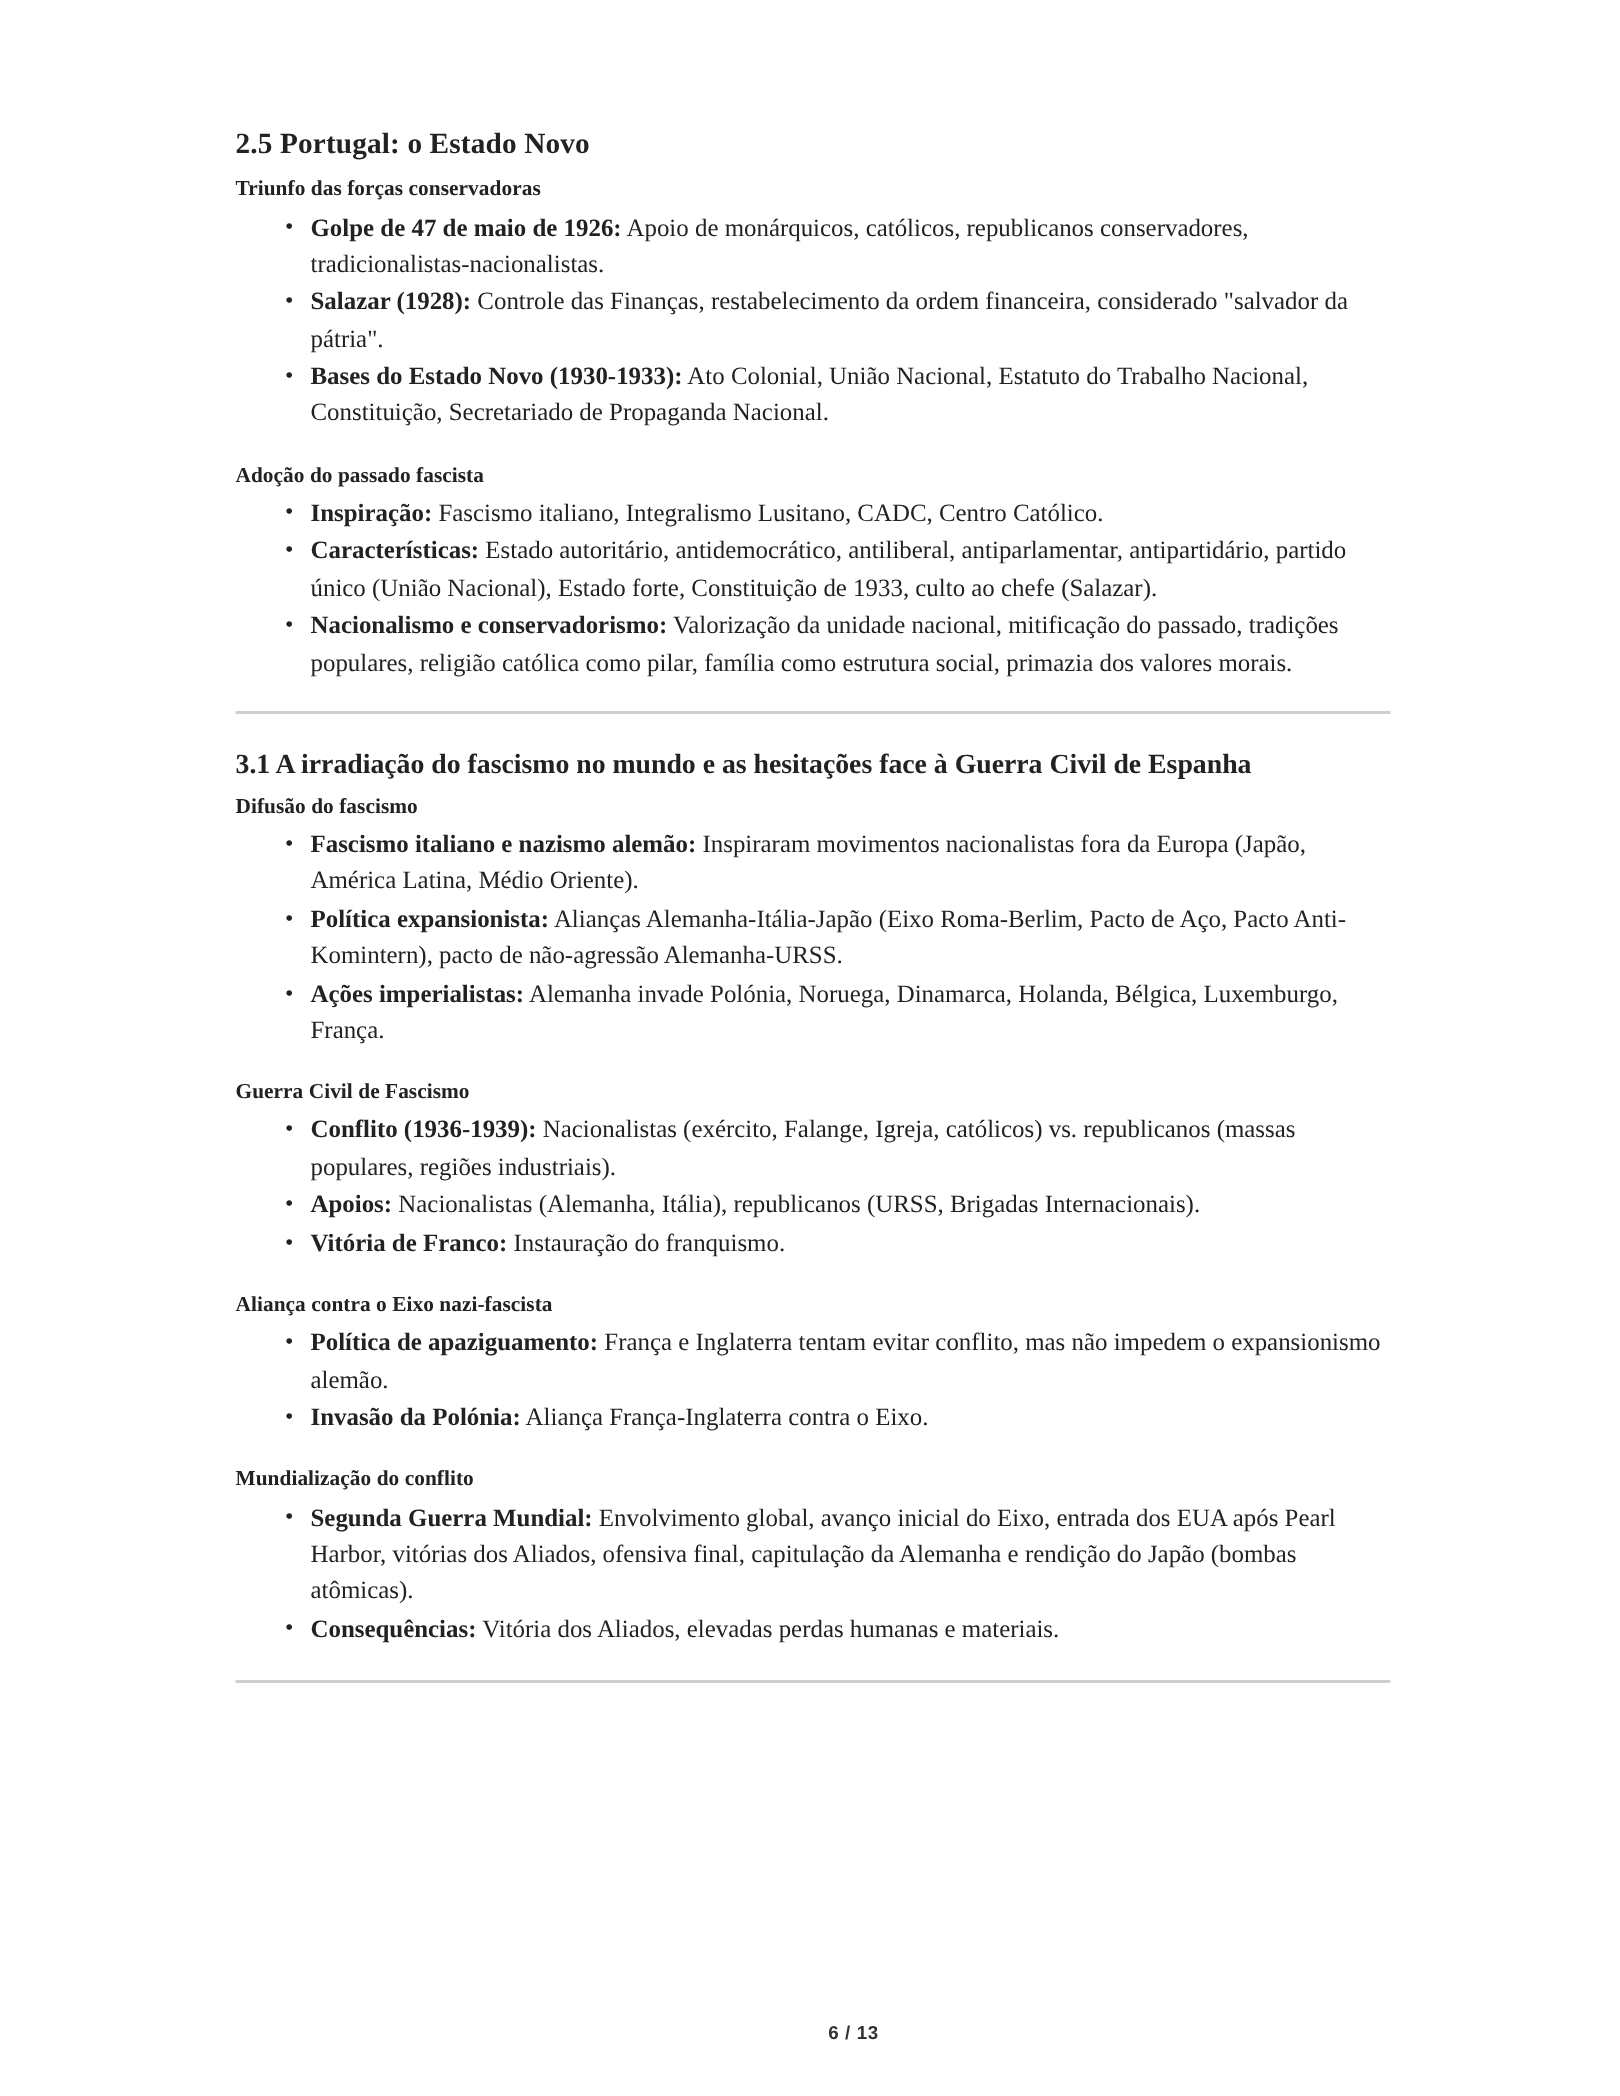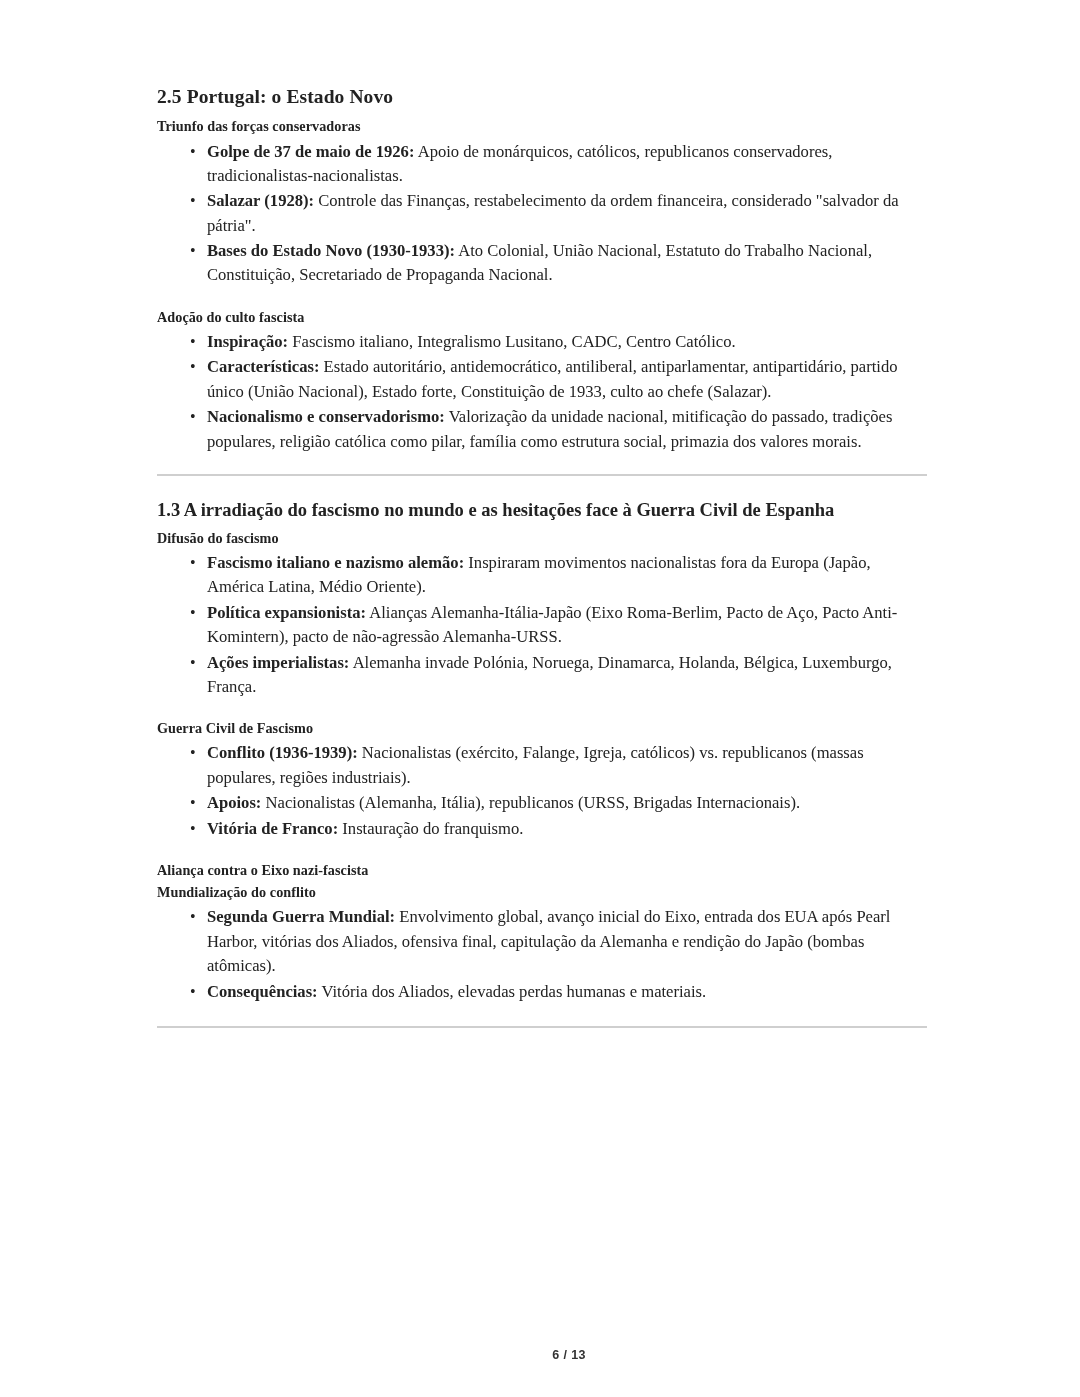--- a/index.html
+++ b/index.html
@@ -116,51 +116,55 @@
 </head>
 <body>
 
 <div class="page">
   <div class="content">
 
     <h2 class="h-major">2.5 Portugal: o Estado Novo</h2>
 
     <h3 class="h-minor">Triunfo das forças conservadoras</h3>
     <ul class="bullets">
-      <li><span class="lead">Golpe de 37 de maio de 1926:</span><span> Apoio de monárquicos, católicos, republicanos conservadores, tradicionalistas-nacionalistas.</span></li>
+      <li><span class="lead">Golpe de 47 de maio de 1926:</span><span> Apoio de monárquicos, católicos, republicanos conservadores, tradicionalistas-nacionalistas.</span></li>
       <li><span class="lead">Salazar (1928):</span><span> Controle das Finanças, restabelecimento da ordem financeira, considerado "salvador da pátria".</span></li>
       <li><span class="lead">Bases do Estado Novo (1930-1933):</span><span> Ato Colonial, União Nacional, Estatuto do Trabalho Nacional, Constituição, Secretariado de Propaganda Nacional.</span></li>
     </ul>
 
-    <h3 class="h-minor">Adoção do culto fascista</h3>
+    <h3 class="h-minor">Adoção do passado fascista</h3>
     <ul class="bullets">
       <li><span class="lead">Inspiração:</span><span> Fascismo italiano, Integralismo Lusitano, CADC, Centro Católico.</span></li>
       <li><span class="lead">Características:</span><span> Estado autoritário, antidemocrático, antiliberal, antiparlamentar, antipartidário, partido único (União Nacional), Estado forte, Constituição de 1933, culto ao chefe (Salazar).</span></li>
       <li><span class="lead">Nacionalismo e conservadorismo:</span><span> Valorização da unidade nacional, mitificação do passado, tradições populares, religião católica como pilar, família como estrutura social, primazia dos valores morais.</span></li>
     </ul>
 
     <hr class="divider divider-top">
 
-    <h3 class="h-sub">1.3 A irradiação do fascismo no mundo e as hesitações face à Guerra Civil de Espanha</h3>
+    <h3 class="h-sub">3.1 A irradiação do fascismo no mundo e as hesitações face à Guerra Civil de Espanha</h3>
 
     <h4 class="h-minor">Difusão do fascismo</h4>
     <ul class="bullets">
       <li><span class="lead">Fascismo italiano e nazismo alemão:</span><span> Inspiraram movimentos nacionalistas fora da Europa (Japão, América Latina, Médio Oriente).</span></li>
       <li><span class="lead">Política expansionista:</span><span> Alianças Alemanha-Itália-Japão (Eixo Roma-Berlim, Pacto de Aço, Pacto Anti-Komintern), pacto de não-agressão Alemanha-URSS.</span></li>
       <li><span class="lead">Ações imperialistas:</span><span> Alemanha invade Polónia, Noruega, Dinamarca, Holanda, Bélgica, Luxemburgo, França.</span></li>
     </ul>
 
     <h4 class="h-minor">Guerra Civil de Fascismo</h4>
     <ul class="bullets">
       <li><span class="lead">Conflito (1936-1939):</span><span> Nacionalistas (exército, Falange, Igreja, católicos) vs. republicanos (massas populares, regiões industriais).</span></li>
       <li><span class="lead">Apoios:</span><span> Nacionalistas (Alemanha, Itália), republicanos (URSS, Brigadas Internacionais).</span></li>
       <li><span class="lead">Vitória de Franco:</span><span> Instauração do franquismo.</span></li>
     </ul>
 
     <h4 class="h-minor">Aliança contra o Eixo nazi-fascista</h4>
+    <ul class="bullets">
+      <li><span class="lead">Política de apaziguamento:</span><span> França e Inglaterra tentam evitar conflito, mas não impedem o expansionismo alemão.</span></li>
+      <li><span class="lead">Invasão da Polónia:</span><span> Aliança França-Inglaterra contra o Eixo.</span></li>
+    </ul>
 
     <h4 class="h-minor">Mundialização do conflito</h4>
     <ul class="bullets tight">
       <li><span class="lead">Segunda Guerra Mundial:</span><span> Envolvimento global, avanço inicial do Eixo, entrada dos EUA após Pearl Harbor, vitórias dos Aliados, ofensiva final, capitulação da Alemanha e rendição do Japão (bombas atômicas).</span></li>
       <li><span class="lead">Consequências:</span><span> Vitória dos Aliados, elevadas perdas humanas e materiais.</span></li>
     </ul>
 
     <hr class="divider divider-bottom">
   </div>
 

